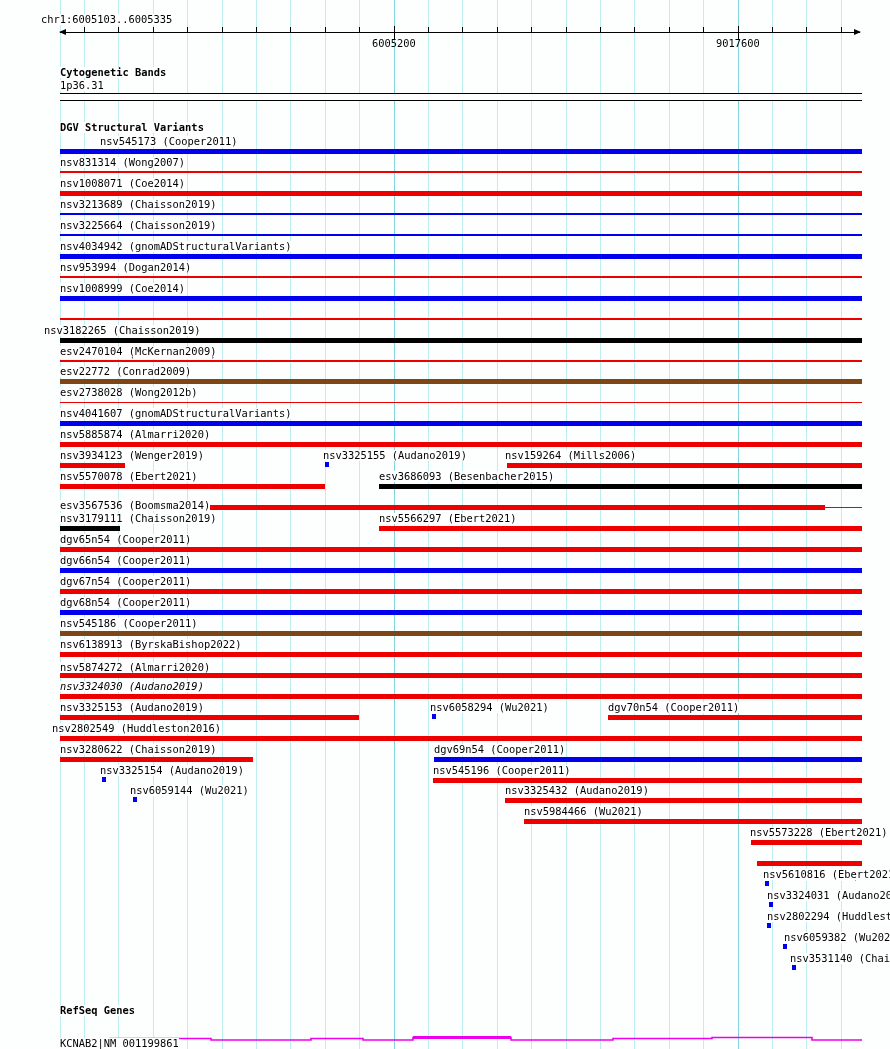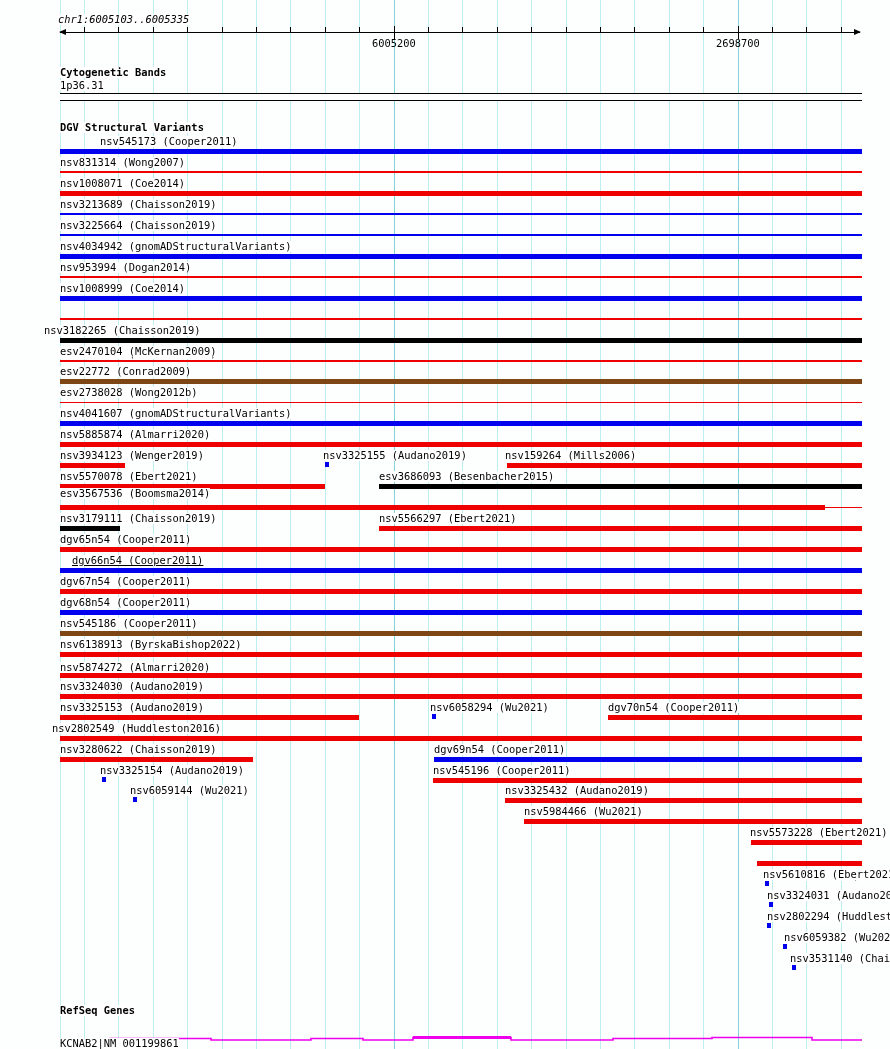--- a/index.html
+++ b/index.html
@@ -40,21 +40,21 @@
       <div class="gl" style="left: 600px; background: rgb(189, 238, 242);"></div>
       <div class="gl" style="left: 634px; background: rgb(189, 238, 242);"></div>
       <div class="gl" style="left: 669px; background: rgb(189, 238, 242);"></div>
       <div class="gl" style="left: 703px; background: rgb(189, 238, 242);"></div>
       <div class="gl" style="left: 738px; background: rgb(132, 212, 222);"></div>
       <div class="gl" style="left: 772px; background: rgb(189, 238, 242);"></div>
       <div class="gl" style="left: 806px; background: rgb(189, 238, 242);"></div>
       <div class="gl" style="left: 841px; background: rgb(189, 238, 242);"></div>
     </div>
 
-  <div class="lbl" style="left:58px;top:14px;font-style:italic;">chr1:6005103..6005335</div>
+  <div class="lbl" style="left:41px;top:14px;">chr1:6005103..6005335</div>
   <div id="rulerlayer">
       <div class="axisline" style="left:60px;top:32px;width:800px;"></div>
    <div class="arrow" style="left:59px;top:29px;border-right:7px solid #000;border-top:3.5px solid transparent;border-bottom:3.5px solid transparent;"></div>
    <div class="arrow" style="left:854px;top:29px;border-left:7px solid #000;border-top:3.5px solid transparent;border-bottom:3.5px solid transparent;"></div>
       <div class="tick" style="left: 84px; top: 27px; height: 5px;"></div>
       <div class="tick" style="left: 118px; top: 27px; height: 5px;"></div>
       <div class="tick" style="left: 153px; top: 27px; height: 5px;"></div>
       <div class="tick" style="left: 187px; top: 27px; height: 5px;"></div>
       <div class="tick" style="left: 222px; top: 27px; height: 5px;"></div>
       <div class="tick" style="left: 256px; top: 27px; height: 5px;"></div>
@@ -69,21 +69,21 @@
       <div class="tick" style="left: 566px; top: 27px; height: 5px;"></div>
       <div class="tick" style="left: 600px; top: 27px; height: 5px;"></div>
       <div class="tick" style="left: 634px; top: 27px; height: 5px;"></div>
       <div class="tick" style="left: 669px; top: 27px; height: 5px;"></div>
       <div class="tick" style="left: 703px; top: 27px; height: 5px;"></div>
       <div class="tick" style="left: 738px; top: 26px; height: 13px;"></div>
       <div class="tick" style="left: 772px; top: 27px; height: 5px;"></div>
       <div class="tick" style="left: 806px; top: 27px; height: 5px;"></div>
       <div class="tick" style="left: 841px; top: 27px; height: 5px;"></div>
       <div class="ticklabel" style="left: 372px; top: 37px;">6005200</div>
-      <div class="ticklabel" style="left: 716px; top: 37px;">2698700</div>
+      <div class="ticklabel" style="left: 716px; top: 37px;">9017600</div>
     </div>
 
   <div class="lbl bold" style="left:60px;top:67px;">Cytogenetic Bands</div>
   <div class="lbl" style="left:60px;top:80px;">1p36.31</div>
   <div class="bandrect" style="left:60px;top:93px;width:802px;height:6px;"></div>
 
   <div class="lbl bold" style="left:60px;top:122px;">DGV Structural Variants</div>
   <div id="dgvrows">
       <div class="lbl" style="left: 60px; top: 136px; margin-left: 40px;">nsv545173 (Cooper2011)</div>
       <div class="seg" style="left: 60px; top: 149px; width: 802px; height: 5px; background: rgb(0, 0, 238);"></div>
@@ -118,42 +118,42 @@
       <div class="lbl" style="left: 60px; top: 450.25px;">nsv3934123 (Wenger2019)</div>
       <div class="seg" style="left: 60px; top: 463.25px; width: 65px; height: 5px; background: rgb(238, 0, 0);"></div>
       <div class="lbl" style="left: 323px; top: 450.25px;">nsv3325155 (Audano2019)</div>
       <div class="seg" style="left: 325px; top: 462.25px; width: 4px; height: 5px; background: rgb(0, 0, 238);"></div>
       <div class="lbl" style="left: 505px; top: 450.25px;">nsv159264 (Mills2006)</div>
       <div class="seg" style="left: 507px; top: 463.25px; width: 355px; height: 5px; background: rgb(238, 0, 0);"></div>
       <div class="lbl" style="left: 60px; top: 471.2px;">nsv5570078 (Ebert2021)</div>
       <div class="seg" style="left: 60px; top: 484.2px; width: 265px; height: 5px; background: rgb(238, 0, 0);"></div>
       <div class="lbl" style="left: 379px; top: 471.2px;">esv3686093 (Besenbacher2015)</div>
       <div class="seg" style="left: 379px; top: 484.2px; width: 483px; height: 5px; background: rgb(0, 0, 0);"></div>
-      <div class="lbl" style="left: 60px; top: 488px;">esv3567536 (Boomsma2014)</div>
+      <div class="lbl" style="left: 60px; top: 500px;">esv3567536 (Boomsma2014)</div>
       <div class="seg" style="left: 60px; top: 505.15px; width: 765px; height: 5px; background: rgb(238, 0, 0);"></div>
       <div class="seg" style="left: 825px; top: 506.65px; width: 37px; height: 1.5px; background: rgb(238, 0, 0);"></div>
       <div class="lbl" style="left: 60px; top: 513.1px;">nsv3179111 (Chaisson2019)</div>
       <div class="seg" style="left: 60px; top: 526.1px; width: 60px; height: 5px; background: rgb(0, 0, 0);"></div>
       <div class="lbl" style="left: 379px; top: 513.1px;">nsv5566297 (Ebert2021)</div>
       <div class="seg" style="left: 379px; top: 526.1px; width: 483px; height: 5px; background: rgb(238, 0, 0);"></div>
       <div class="lbl" style="left: 60px; top: 534.05px;">dgv65n54 (Cooper2011)</div>
       <div class="seg" style="left: 60px; top: 547.05px; width: 802px; height: 5px; background: rgb(238, 0, 0);"></div>
-      <div class="lbl" style="left: 72px; top: 555px; text-decoration: underline;">dgv66n54 (Cooper2011)</div>
+      <div class="lbl" style="left: 60px; top: 555px;">dgv66n54 (Cooper2011)</div>
       <div class="seg" style="left: 60px; top: 568px; width: 802px; height: 5px; background: rgb(0, 0, 238);"></div>
       <div class="lbl" style="left: 60px; top: 575.95px;">dgv67n54 (Cooper2011)</div>
       <div class="seg" style="left: 60px; top: 588.95px; width: 802px; height: 5px; background: rgb(238, 0, 0);"></div>
       <div class="lbl" style="left: 60px; top: 596.9px;">dgv68n54 (Cooper2011)</div>
       <div class="seg" style="left: 60px; top: 609.9px; width: 802px; height: 5px; background: rgb(0, 0, 238);"></div>
       <div class="lbl" style="left: 60px; top: 617.85px;">nsv545186 (Cooper2011)</div>
       <div class="seg" style="left: 60px; top: 630.85px; width: 802px; height: 5px; background: rgb(125, 70, 20);"></div>
       <div class="lbl" style="left: 60px; top: 638.8px;">nsv6138913 (ByrskaBishop2022)</div>
       <div class="seg" style="left: 60px; top: 651.8px; width: 802px; height: 5px; background: rgb(238, 0, 0);"></div>
       <div class="lbl" style="left: 60px; top: 662px;">nsv5874272 (Almarri2020)</div>
       <div class="seg" style="left: 60px; top: 672.75px; width: 802px; height: 5px; background: rgb(238, 0, 0);"></div>
-      <div class="lbl" style="left: 60px; top: 680.7px;">nsv3324030 (Audano2019)</div>
+      <div class="lbl" style="left: 60px; top: 680.7px; font-style: italic;">nsv3324030 (Audano2019)</div>
       <div class="seg" style="left: 60px; top: 693.7px; width: 802px; height: 5px; background: rgb(238, 0, 0);"></div>
       <div class="lbl" style="left: 60px; top: 701.65px;">nsv3325153 (Audano2019)</div>
       <div class="seg" style="left: 60px; top: 714.65px; width: 299px; height: 5px; background: rgb(238, 0, 0);"></div>
       <div class="lbl" style="left: 430px; top: 701.65px;">nsv6058294 (Wu2021)</div>
       <div class="seg" style="left: 432px; top: 713.65px; width: 4px; height: 5px; background: rgb(0, 0, 238);"></div>
       <div class="lbl" style="left: 608px; top: 701.65px;">dgv70n54 (Cooper2011)</div>
       <div class="seg" style="left: 608px; top: 714.65px; width: 254px; height: 5px; background: rgb(238, 0, 0);"></div>
       <div class="lbl" style="left: 52px; top: 722.6px;">nsv2802549 (Huddleston2016)</div>
       <div class="seg" style="left: 60px; top: 735.6px; width: 802px; height: 5px; background: rgb(238, 0, 0);"></div>
       <div class="lbl" style="left: 60px; top: 743.55px;">nsv3280622 (Chaisson2019)</div>

